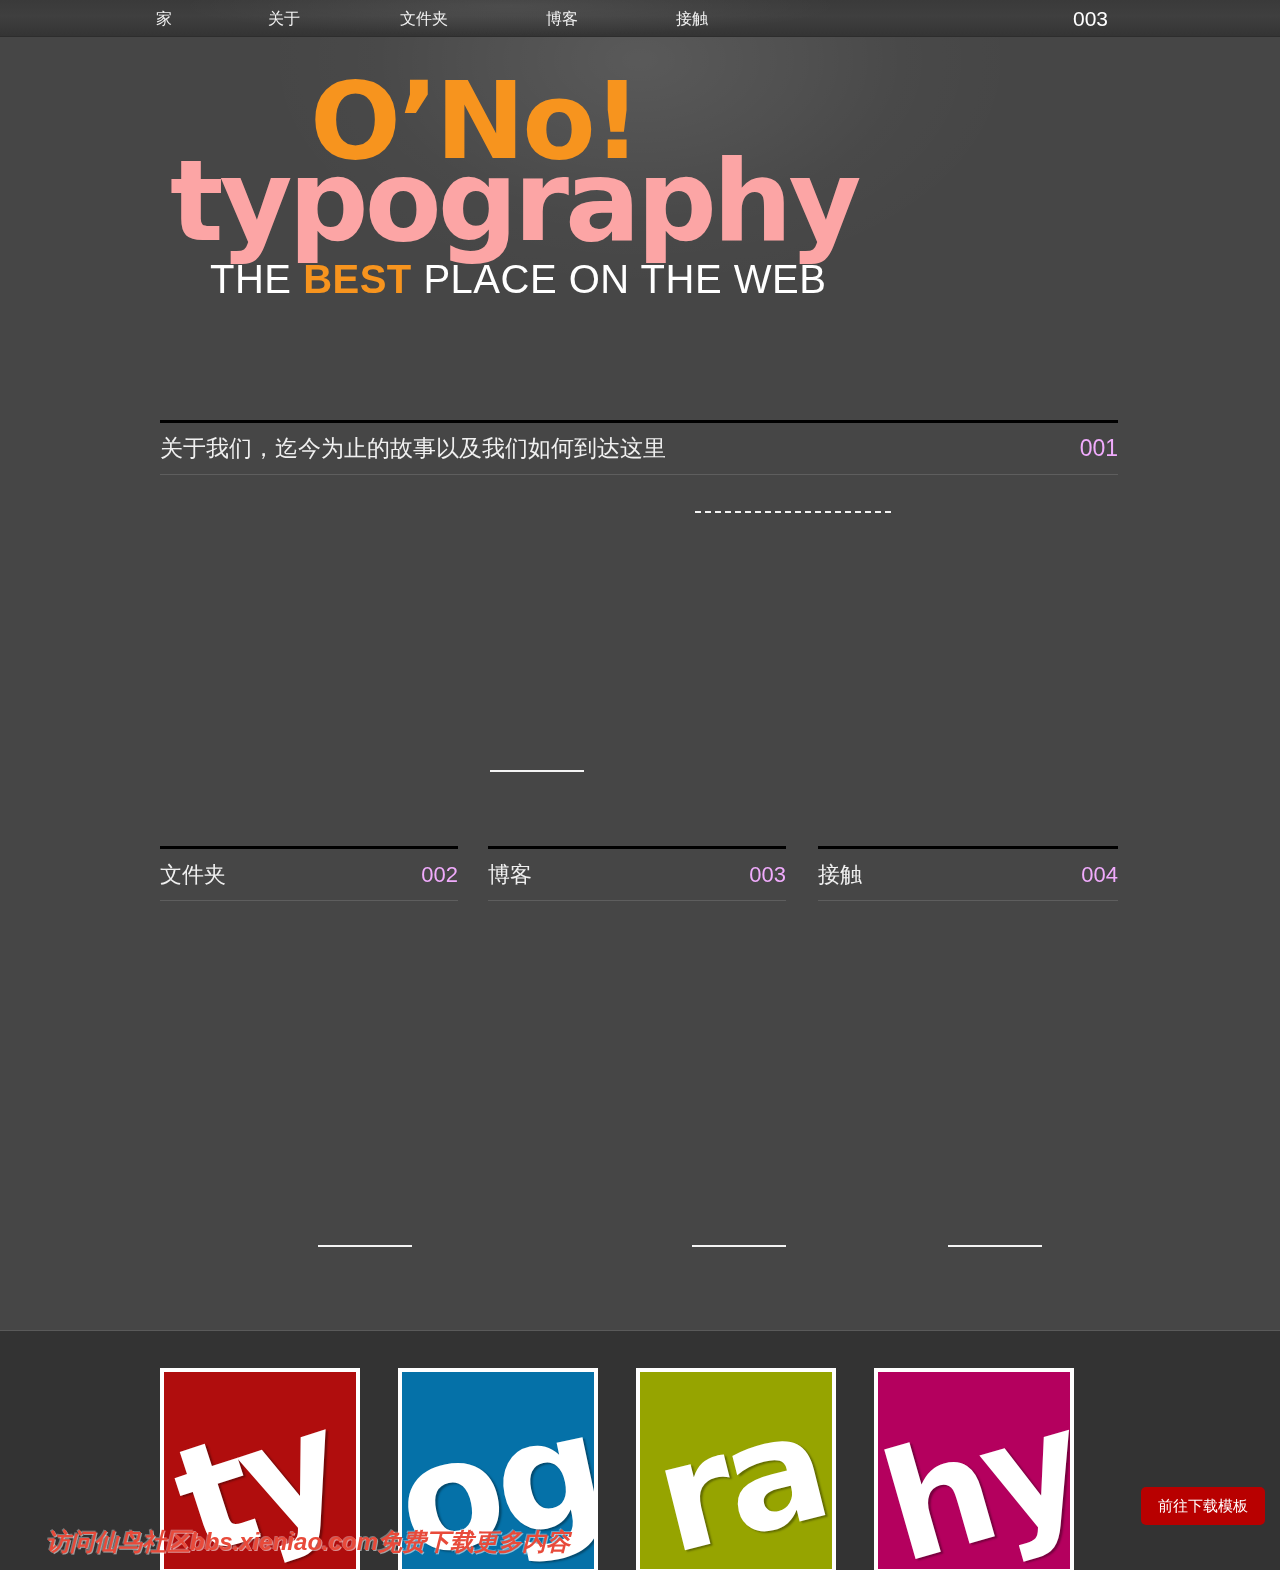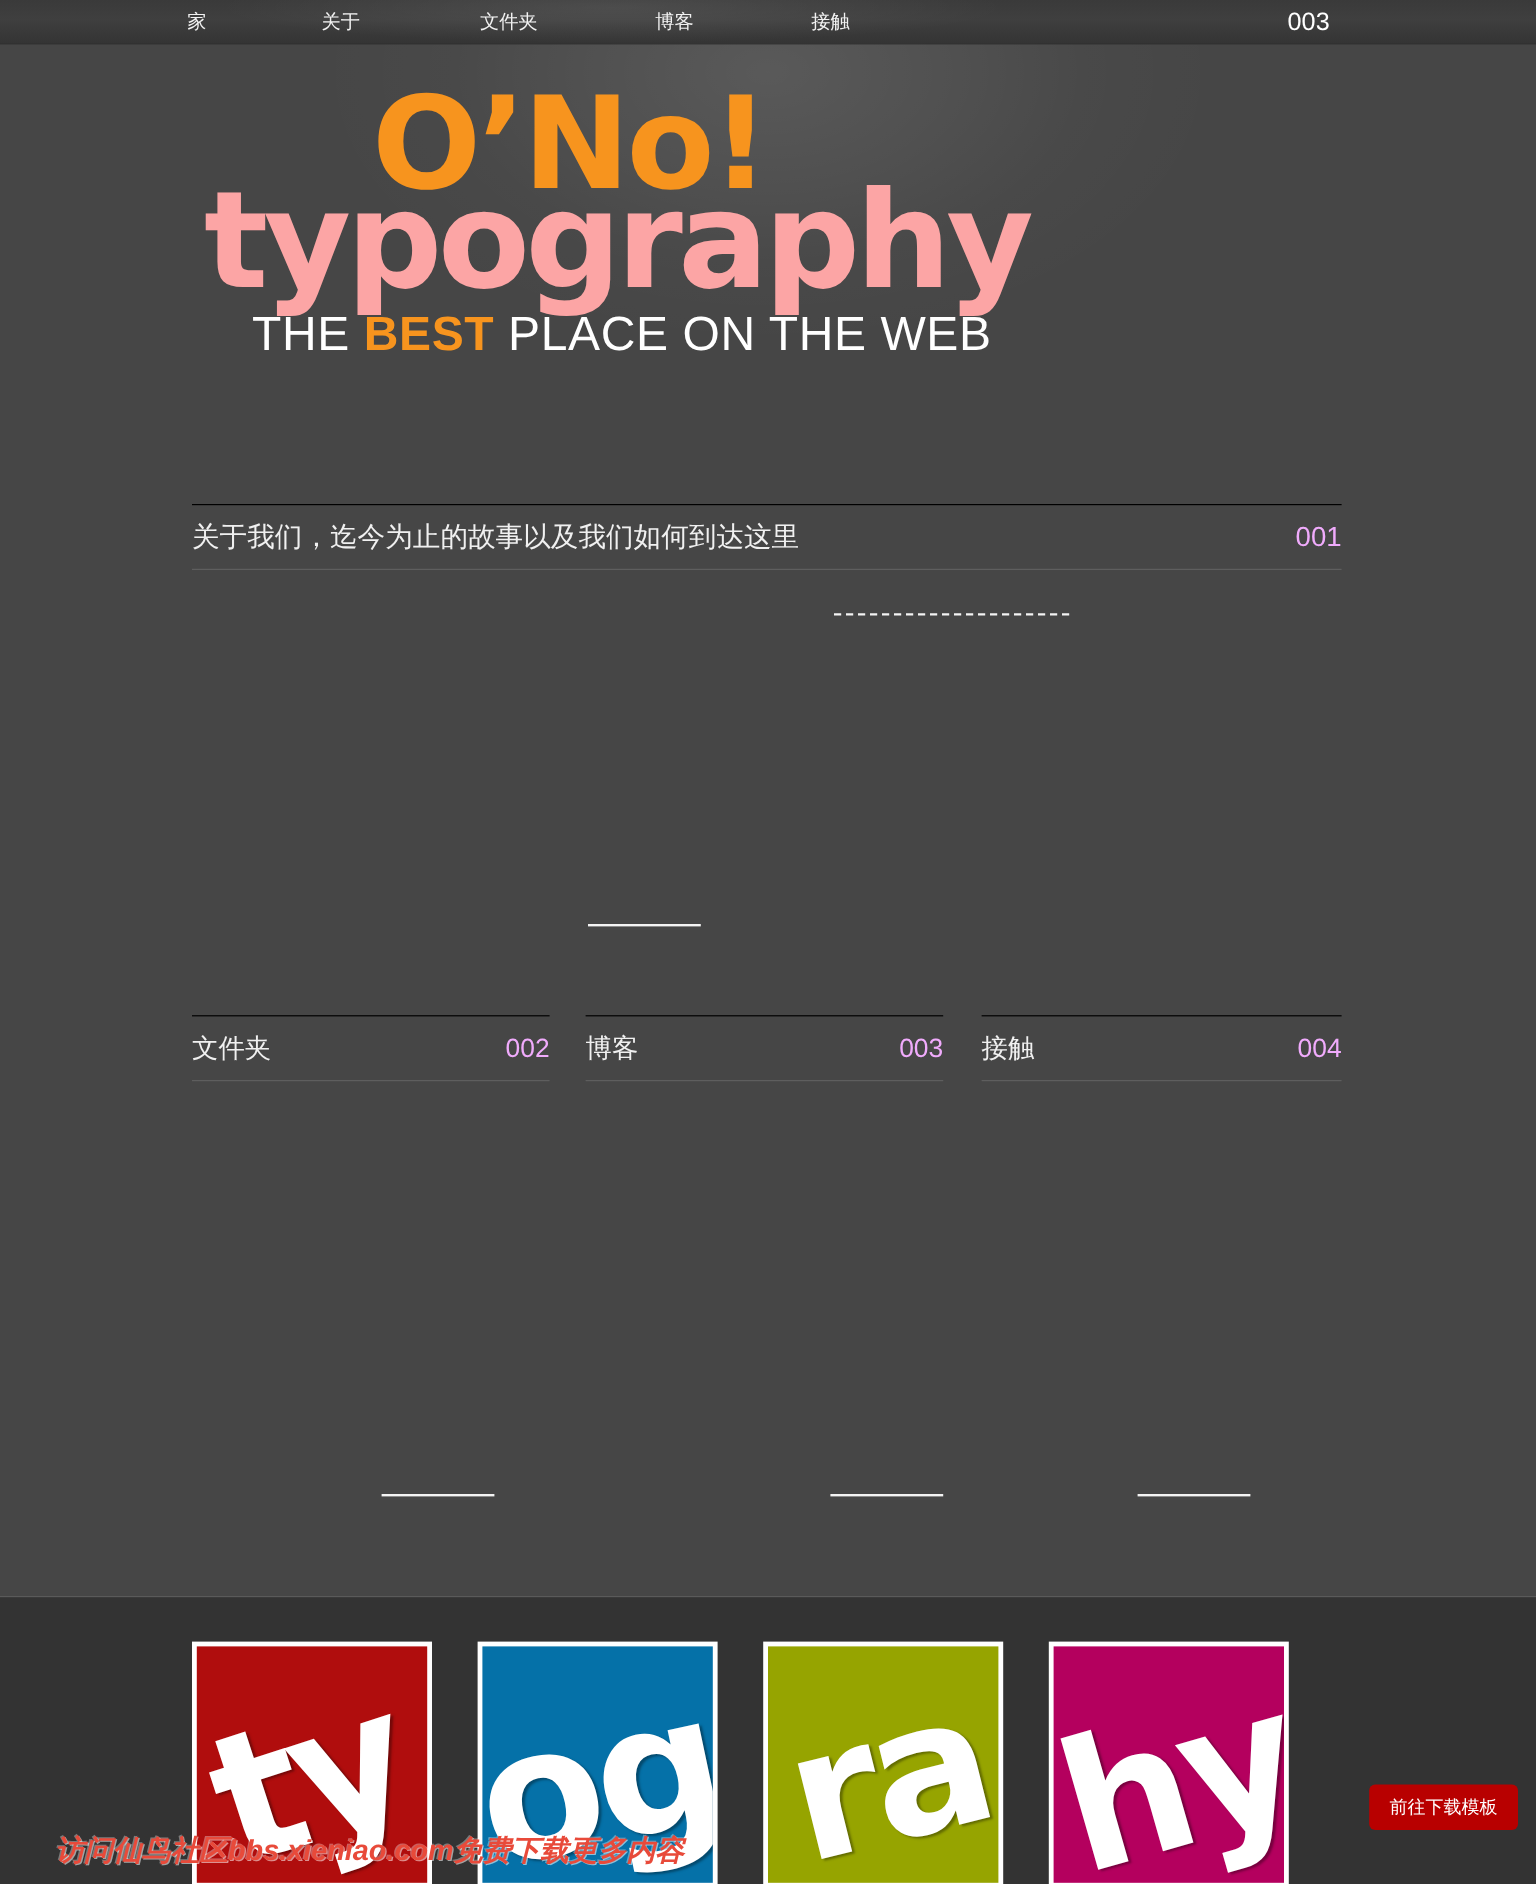--- a/index.html
+++ b/index.html
@@ -92,21 +92,21 @@
     letter-spacing:0.5px;
     white-space:nowrap;
     font-family:"Liberation Sans", sans-serif;
     margin-left:40px;
   }
   #logo-tagline .accent { color:#f7941e; font-weight:bold; }
 
   
   .headbar {
     position:absolute;
-    border-top:1px solid #000000;
+    border-top:3px solid #000000;
     border-bottom:1px solid #5e5e5e;
     height:55px;
     display:flex; align-items:center;
     justify-content:space-between;
   }
   .headbar .htitle {
     color:#f0f0f0; font-size:23px; white-space:nowrap;
   }
   .headbar .hnum {
     color:#f0abfc; font-size:23px; white-space:nowrap;

